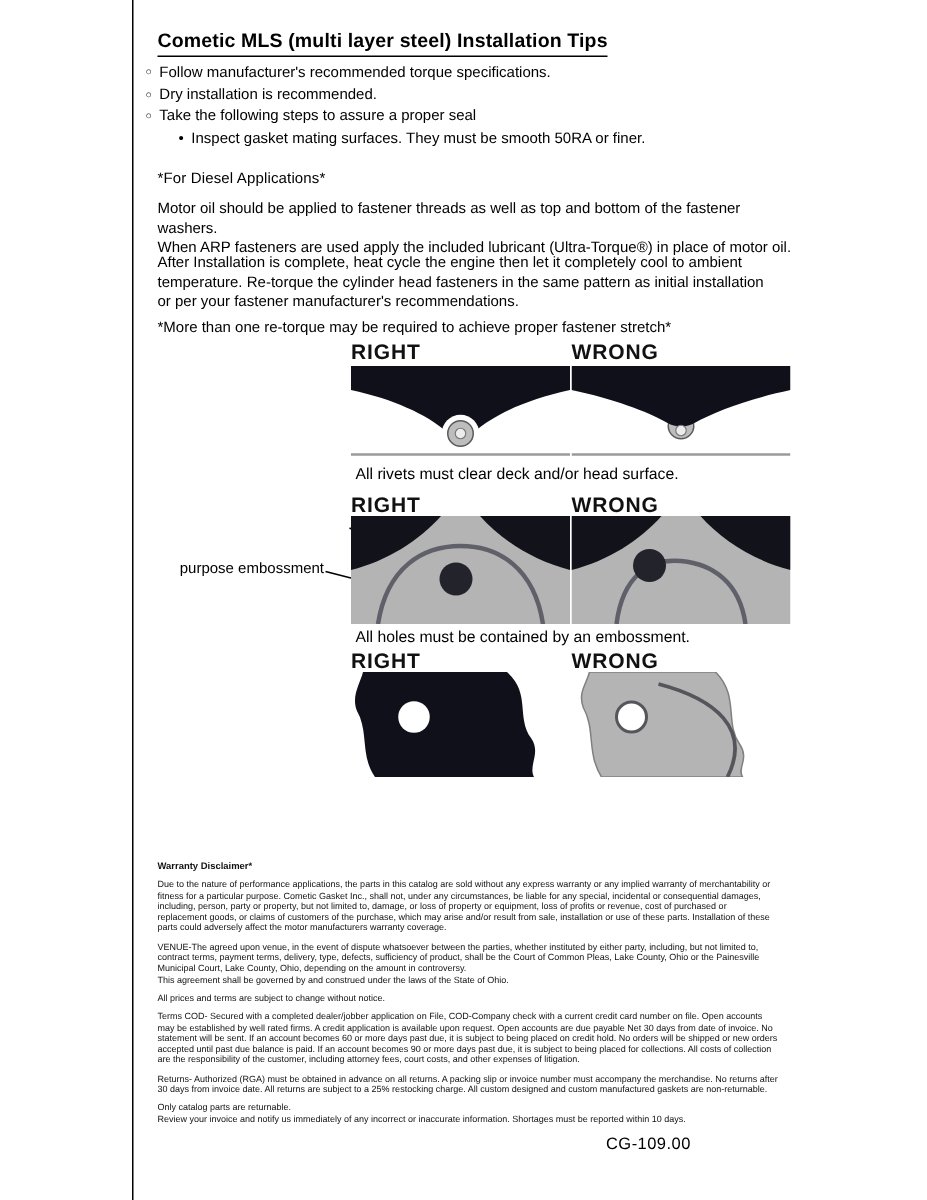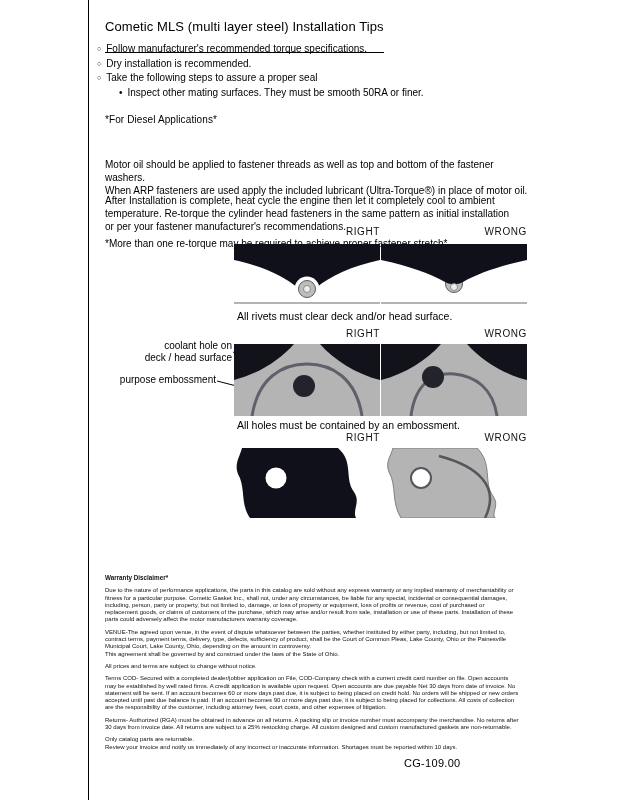--- a/index.html
+++ b/index.html
@@ -3,31 +3,31 @@
 <meta charset="utf-8">
 <style>
   * { box-sizing: border-box; margin: 0; padding: 0; }
   html, body { background: #ffffff; }
   .page {
     position: relative; width: 618px; height: 800px; background: #fff;
     font-family: "Liberation Sans", sans-serif; color: #000; overflow: hidden;
   }
   .vrule { position: absolute; left: 88px; top: 0; width: 1px; height: 800px; background: #000; }
   .title {
-    position: absolute; left: 105px; top: 19px; font-size: 13px; font-weight: normal;
-    border-bottom: 1.5px solid #000; padding-bottom: 18px; letter-spacing: 0.1px;
+    position: absolute; left: 105px; top: 19px; font-size: 13px; font-weight: bold;
+    border-bottom: 1.5px solid #000; padding-bottom: 3px; letter-spacing: 0.1px;
   }
   .bullets { position: absolute; left: 97px; top: 42px; font-size: 10px; line-height: 13.5px; }
   .tip::before { content: "○"; font-size: 7px; margin-right: 5px; position: relative; top: -1px; }
   .subtip { margin-left: 22px; }
   .subtip::before { content: "•"; font-size: 10px; margin-right: 5px; }
   .h2 { position: absolute; left: 105px; font-size: 10px; font-weight: normal; letter-spacing: 0.1px; }
-  .para { position: absolute; left: 105px; font-size: 10px; line-height: 13px; white-space: pre-line; width: 430px; margin-top: 25px; }
+  .para { position: absolute; left: 105px; font-size: 10px; line-height: 13px; white-space: pre-line; width: 430px; }
   .dg-head { position: absolute; left: 234px; width: 293px; display: flex; gap: 1px; }
-  .dg-h { width: 146px; text-align: right; font-size: 10px; letter-spacing: 0.6px; color: #111; }
+  .dg-h { width: 146px; text-align: left; font-size: 14px; letter-spacing: 0.6px; color: #111; font-weight: bold; }
   .dg-imgs { position: absolute; left: 234px; width: 293px; display: flex; gap: 1px; }
   .dg-imgs svg { display: block; }
   .cap { position: absolute; left: 237px; font-size: 10.5px; line-height: 13px; white-space: pre-line; }
   .callout1 { position: absolute; left: 128px; top: 340px; width: 104px; text-align: right; font-size: 10px; line-height: 11.5px; white-space: pre-line; }
   .callout2 { position: absolute; left: 112px; top: 374px; width: 104px; text-align: right; font-size: 10px; }
   .leaders { position: absolute; left: 216px; top: 346px; }
   .legal { position: absolute; left: 105px; top: 574px; width: 414px; font-size: 6px; line-height: 7.3px; color: #111; }
   .legal .lh { font-weight: bold; font-size: 6.3px; margin-bottom: 6px; }
   .legal p { margin: 0 0 5px 0; white-space: pre-line; }
   .footer { position: absolute; left: 388px; top: 757px; font-size: 11px; letter-spacing: 0.3px; margin-left: 16px; }
@@ -37,21 +37,21 @@
 
 <div class="page">
   <div class="vrule"></div>
 
   <div class="title">Cometic MLS (multi layer steel) Installation Tips</div>
 
   <div class="bullets">
     <div class="tip">Follow manufacturer's recommended torque specifications.</div>
     <div class="tip">Dry installation is recommended.</div>
     <div class="tip">Take the following steps to assure a proper seal</div>
-    <div class="subtip">Inspect other mating surfaces.  They must be smooth 50RA or finer.</div>
+    <div class="subtip">Inspect gasket mating surfaces.  They must be smooth 50RA or finer.</div>
   </div>
 
   <div class="h2" style="top:114px">*For Diesel Applications*</div>
   <div class="para" style="top:133px">Motor oil should be applied to fastener threads as well as top and bottom of the fastener washers.
 When ARP fasteners are used apply the included lubricant (Ultra-Torque®) in place of motor oil.</div>
   <div class="para" style="top:169px">After Installation is complete, heat cycle the engine then let it completely cool to ambient
 temperature. Re-torque the cylinder head fasteners in the same pattern as initial installation
 or per your fastener manufacturer's recommendations.</div>
   <div class="para" style="top:212px">*More than one re-torque may be required to achieve proper fastener stretch*</div>
 
@@ -75,22 +75,20 @@
       <circle cx="73" cy="43" r="3.5" fill="#ececec" stroke="#7a7a7a" stroke-width="0.8"></circle>
       <line x1="0" y1="59" x2="146" y2="59" stroke="#9a9a9a" stroke-width="1.6"></line>
     </svg>
   </div>
   <div class="cap" style="top:310px">All rivets must clear deck and/or head surface.</div>
 
   <div class="dg-head" style="top:328px">
     <span class="dg-h">RIGHT</span>
     <span class="dg-h">WRONG</span>
   </div>
-  <div class="callout1">coolant hole on
-deck / head surface</div>
   <div class="callout2">purpose embossment</div>
   <svg class="leaders" width="100" height="64" viewBox="0 0 100 64">
     <line x1="17" y1="6" x2="86" y2="40" stroke="#000" stroke-width="1"></line>
     <line x1="1" y1="35" x2="44" y2="46" stroke="#000" stroke-width="1"></line>
   </svg>
   <div class="dg-imgs" style="top:344px">
     <svg width="146" height="72" viewBox="0 0 146 72">
       <rect width="146" height="72" fill="#b4b4b4"></rect>
       <path d="M0,0 H60 C46,16 24,30 0,36 Z" fill="#12121a"></path>
       <path d="M86,0 H146 V36 C122,30 100,16 86,0 Z" fill="#12121a"></path>

